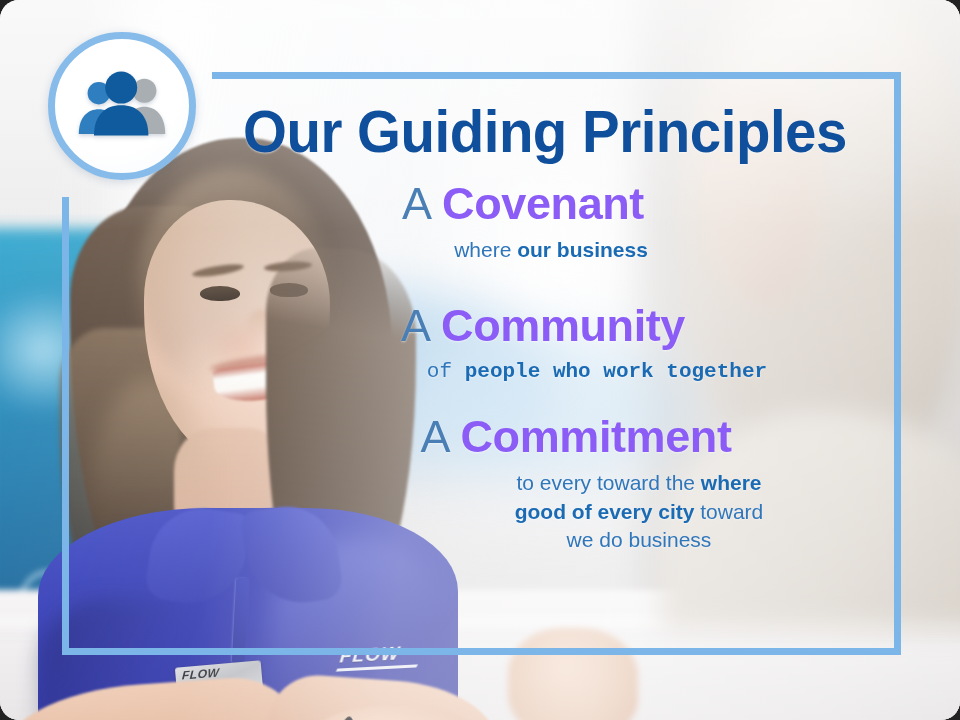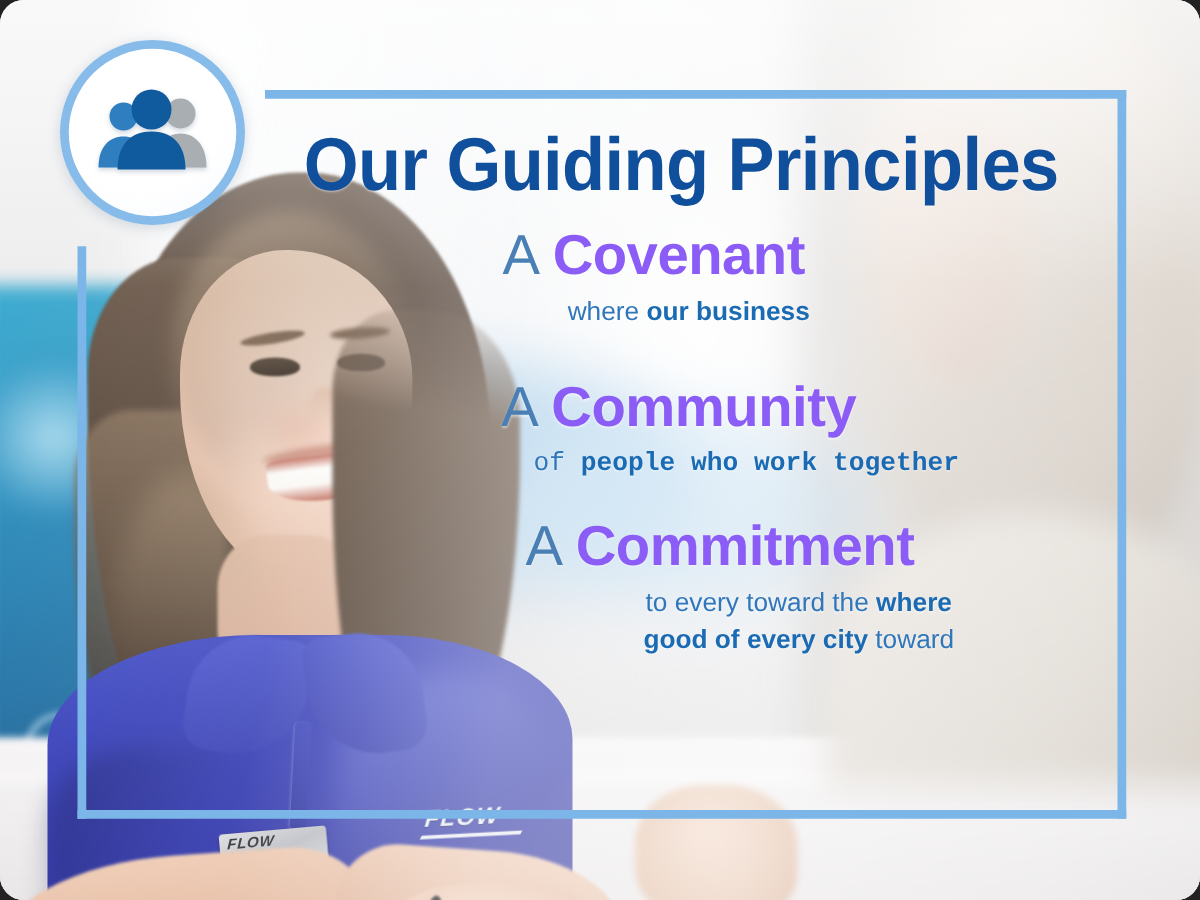--- a/index.html
+++ b/index.html
@@ -517,17 +517,18 @@
     </div>
 
     <div class="block block-3 r3">
       <div class="head">
         <span class="art">A</span>
         <span class="word">Commitment</span>
       </div>
       <div class="sub">
         <span>to every toward the </span><b>where</b><br>
         <b>good of every city</b><span> toward</span><br>
+        <span>we do business</span>
       </div>
     </div>
 
   </div>
 </div>
 
 </body></html>

